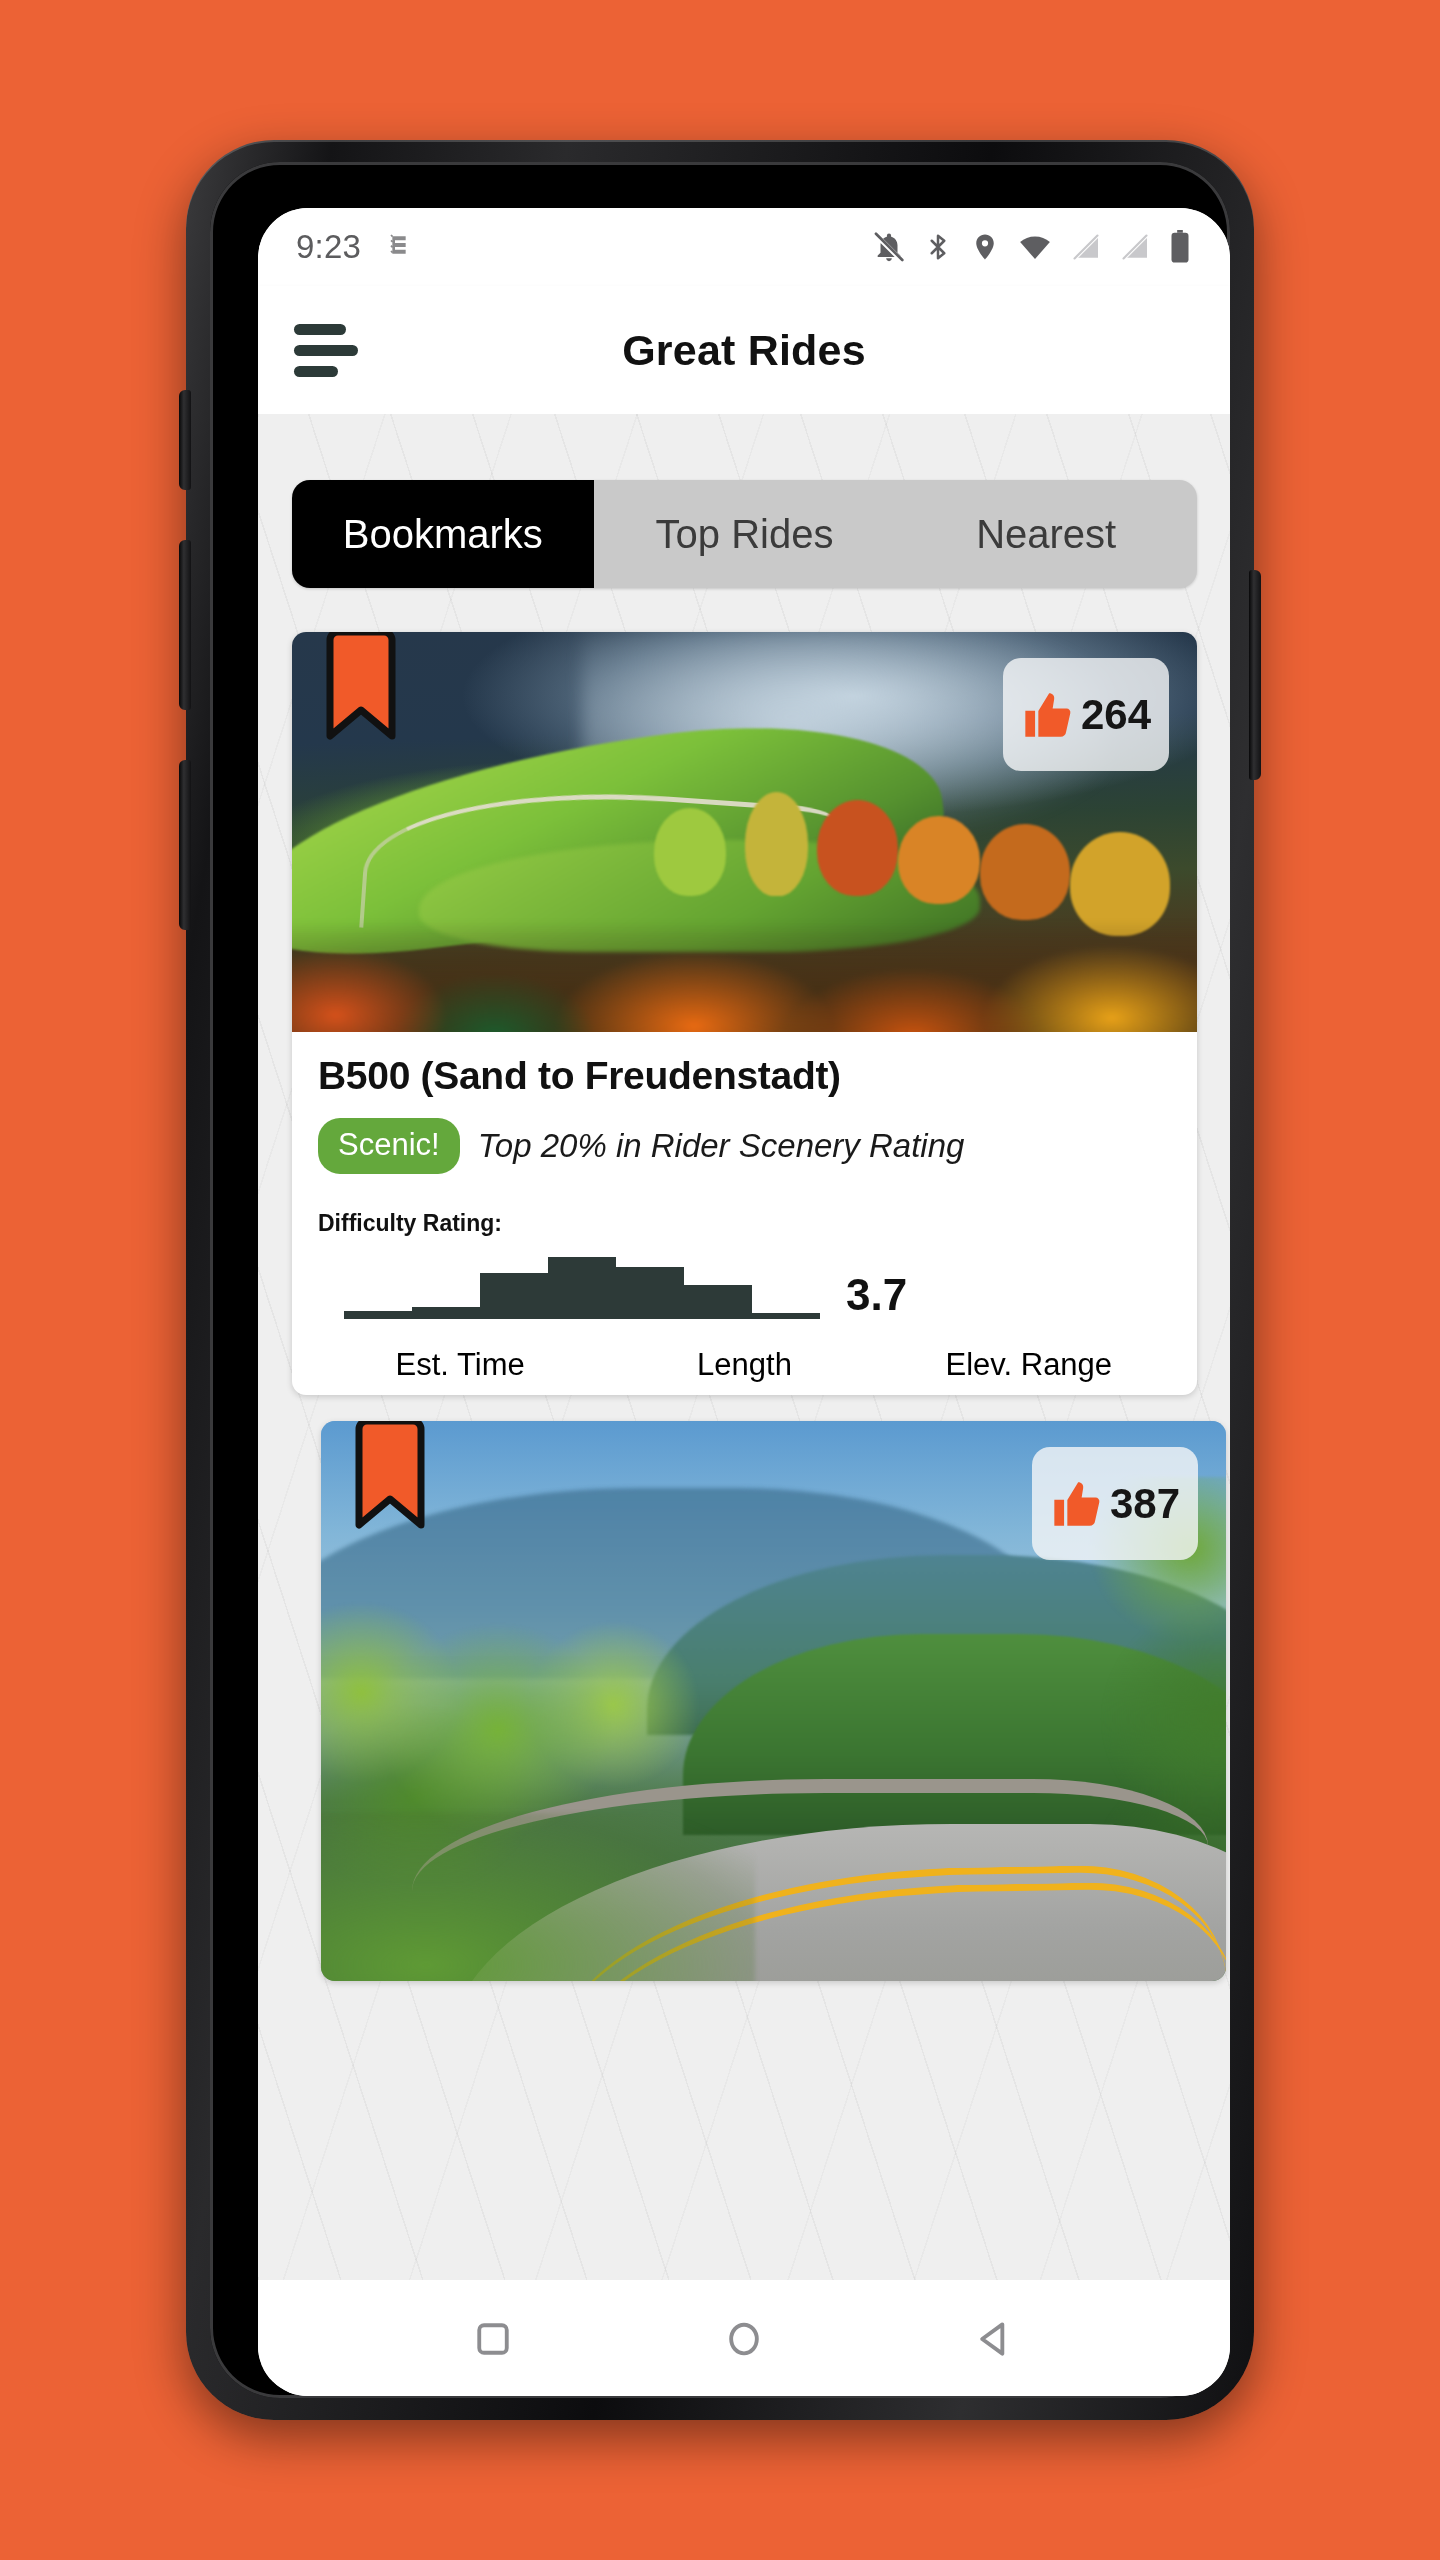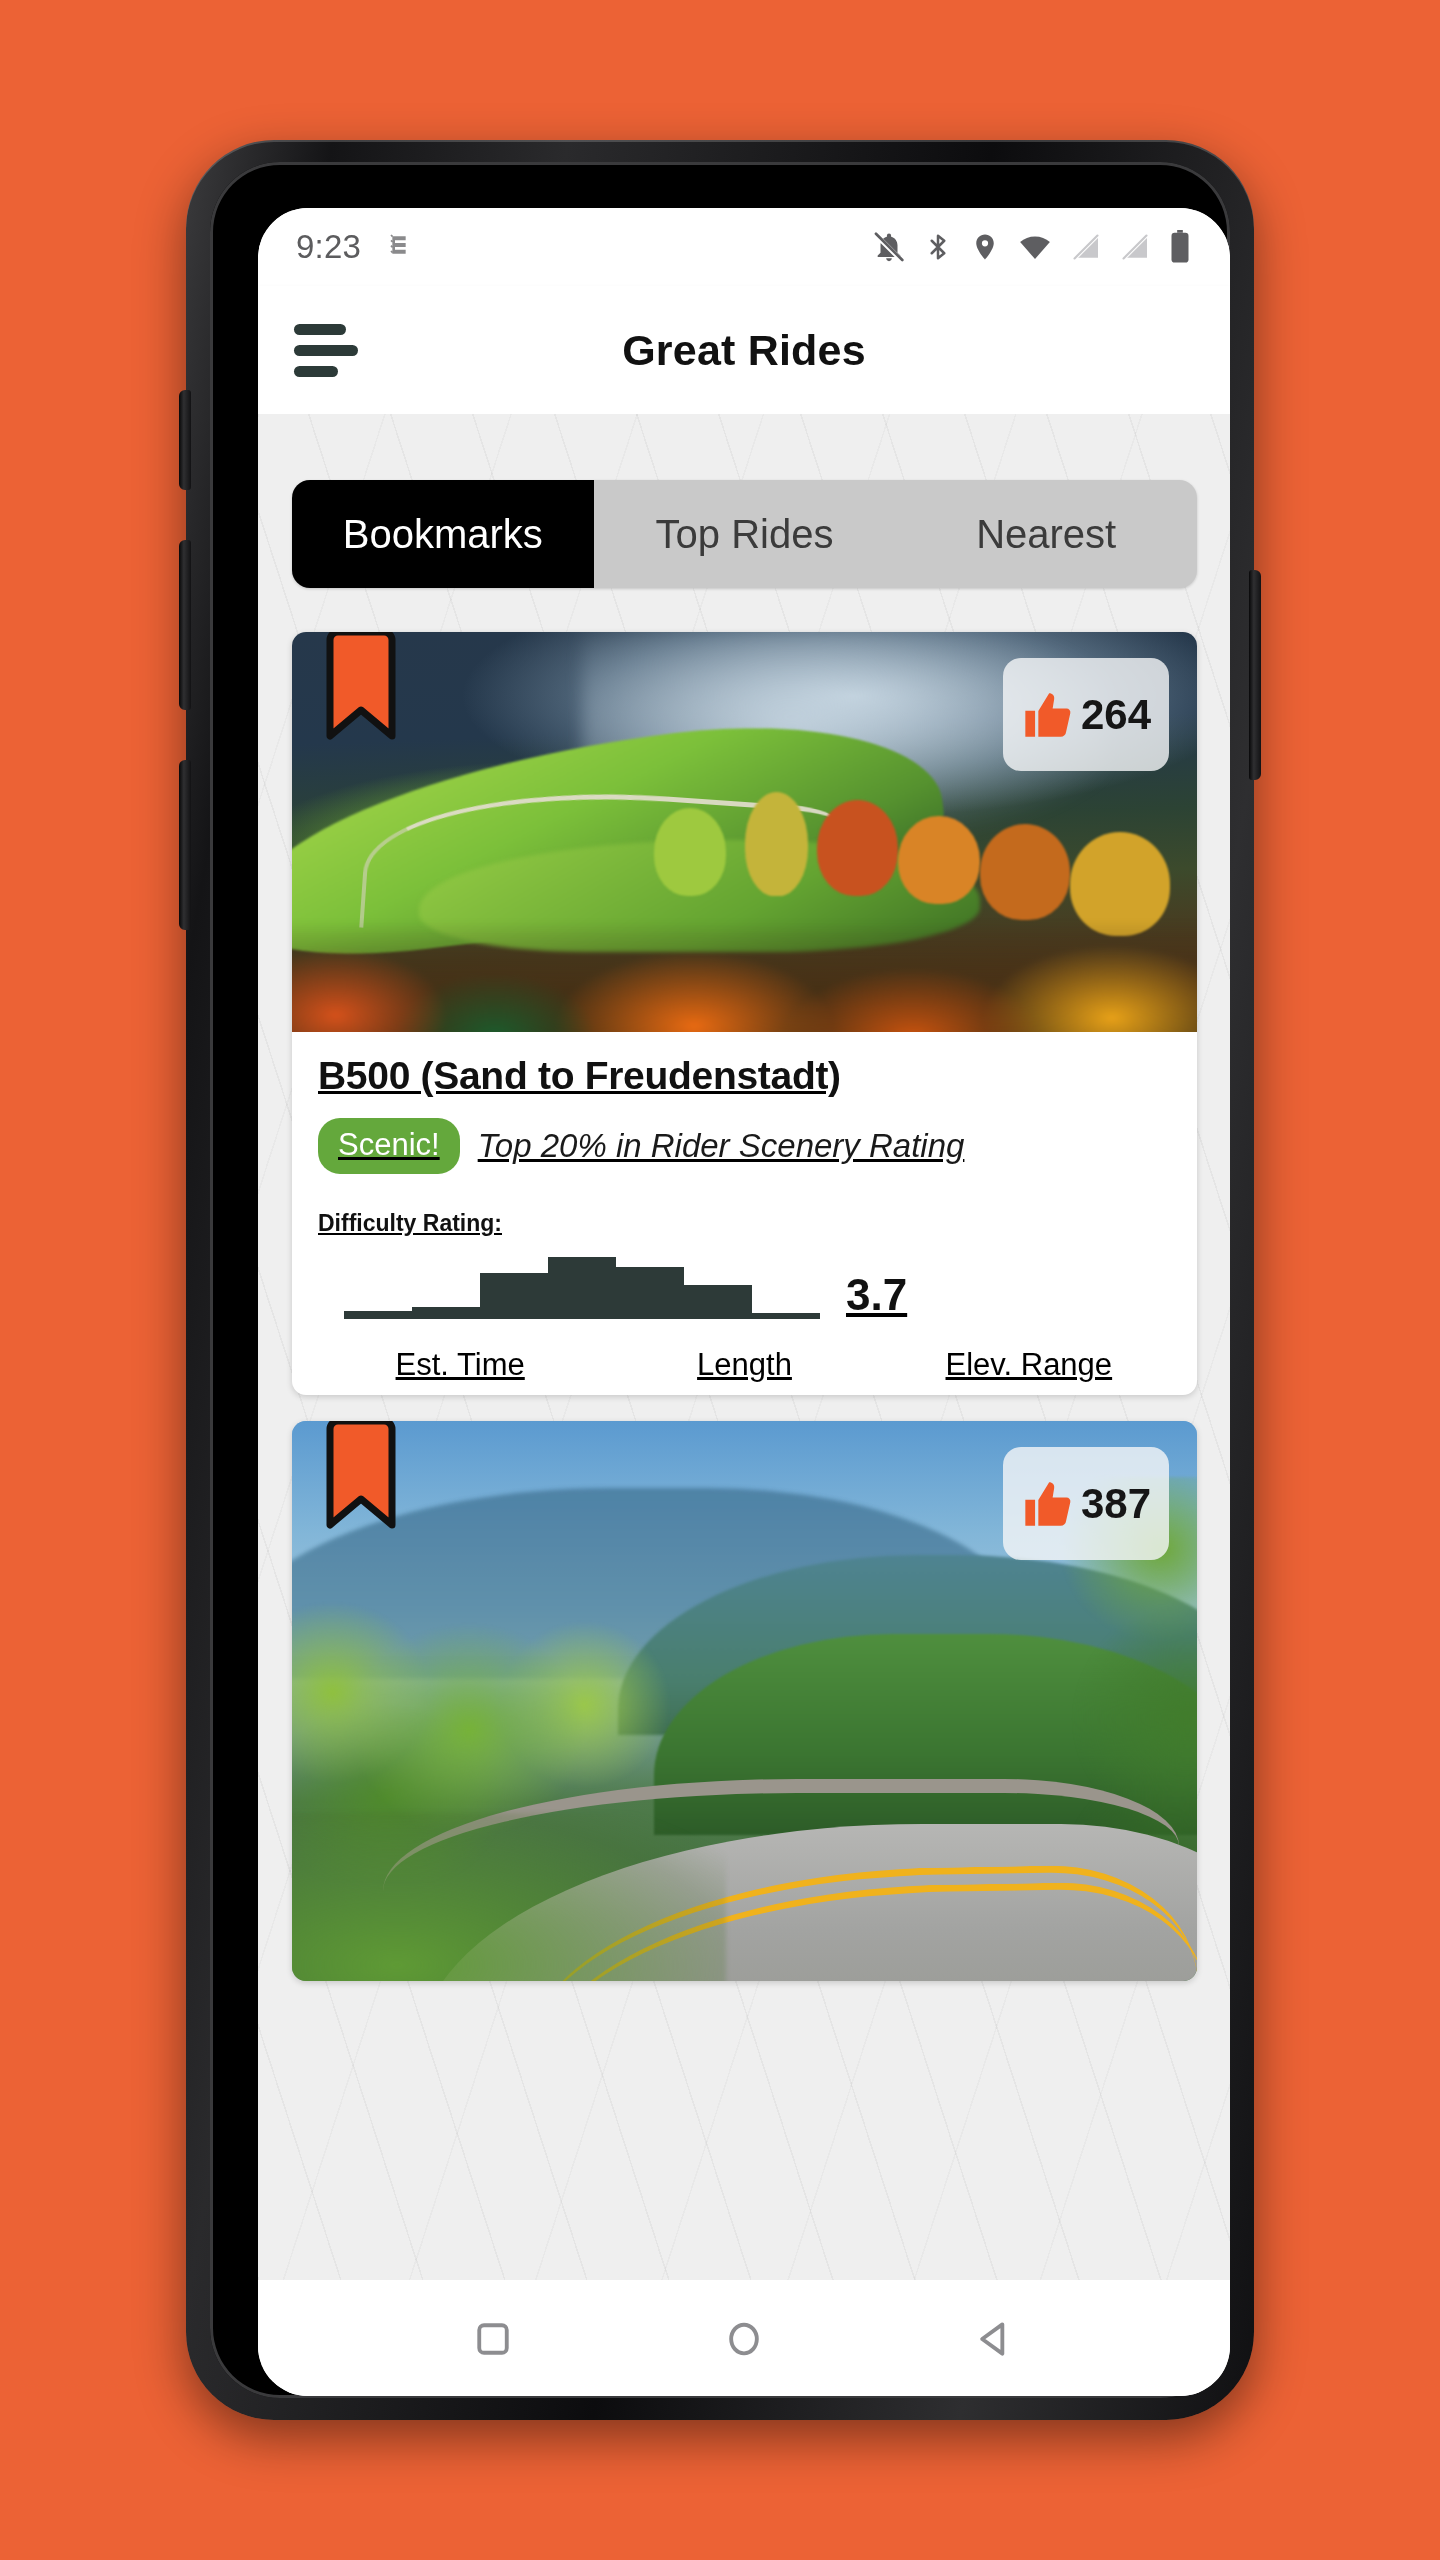--- a/index.html
+++ b/index.html
@@ -115,21 +115,21 @@
 
   
   .ride-card {
     position: absolute; left: 34px; width: 905px;
     background: #ffffff;
     border-radius: 14px;
     box-shadow: 0 2px 6px rgba(0,0,0,.16);
     overflow: hidden;
   }
   #ride-card-0 { top: 218px; height: 763px; }
-  #ride-card-1 { top: 1007px; height: 560px; }
+  #ride-card-1 { top: 1007px; height: 560px; margin-left: 29px; }
 
   .card-photo { position: relative; width: 100%; height: 400px; overflow: hidden; }
   #ride-card-1 .card-photo { height: 560px; }
 
   
   .photo-autumn {
     position: absolute; inset: 0;
     background:
       radial-gradient(ellipse 60% 42% at 62% 16%, rgba(203,220,232,.85) 0%, rgba(150,176,196,.45) 45%, rgba(0,0,0,0) 72%),
       radial-gradient(ellipse 44% 30% at 30% 56%, rgba(140,196,64,.95) 0%, rgba(106,166,48,.55) 55%, rgba(0,0,0,0) 80%),
@@ -256,21 +256,21 @@
     height: 113px; min-width: 156px;
     display: flex; align-items: center; justify-content: center; gap: 8px;
     padding: 0 18px;
     background: rgba(245,246,248,.80);
     border-radius: 18px;
     z-index: 5;
   }
   .like-count { font-size: 42px; font-weight: bold; color: #161616; }
 
   
-  .card-body { padding: 22px 26px 0 26px; text-decoration: underline; }
+  .card-body { padding: 22px 26px 0 26px; }
   .ride-title {
     font-size: 39px; font-weight: bold; color: #111; letter-spacing: -.3px;
   }
   .badge-row { display: flex; align-items: center; gap: 18px; margin-top: 20px; }
   .scenic-pill {
     background: #64a83c; color: #fff;
     font-size: 31px; padding: 9px 20px 11px; border-radius: 22px;
     white-space: nowrap;
   }
   .scenic-note { font-size: 33px; font-style: italic; color: #1a1a1a; }

